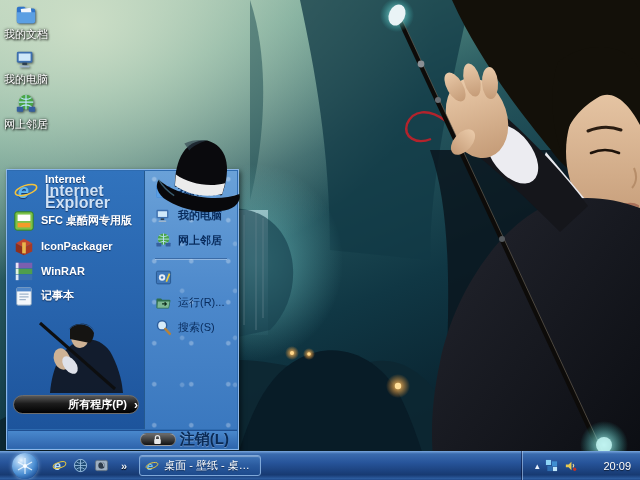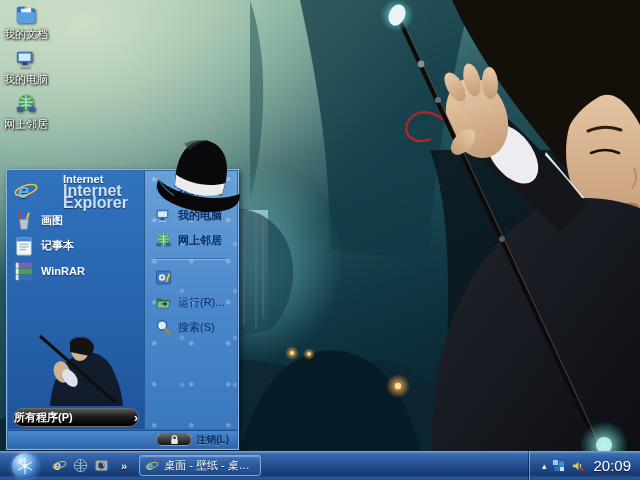--- a/index.html
+++ b/index.html
@@ -18,58 +18,58 @@
   .menu-left{width:136px;position:relative;display:flex;flex-direction:column;padding:3px 2px 2px 2px;
      background:linear-gradient(180deg,#3173bd 0%,#2763ac 55%,#1d549c 100%);}
   .menu-right{flex:1;position:relative;display:flex;flex-direction:column;padding:8px 2px 2px 2px;border-left:1px solid #24598f;color:#082b5c;
      background:linear-gradient(180deg,#6aa1d8 0%,#4c88cb 50%,#3a78bf 100%);
      background-image:radial-gradient(circle at 25% 20%,rgba(255,255,255,.28) 1.5px,transparent 3px),radial-gradient(circle at 70% 55%,rgba(255,255,255,.2) 1.5px,transparent 3px),linear-gradient(180deg,#6aa1d8 0%,#4c88cb 50%,#3a78bf 100%);
      background-size:37px 41px,53px 47px,100% 100%;}
   .mi{display:flex;align-items:center;gap:6px;height:25px;padding:1px 3px;color:#fff;font-weight:bold;font-size:11px;text-shadow:0 1px 1px rgba(0,0,20,.5);cursor:default;position:relative;z-index:2;}
   .mi .ico{width:22px;height:22px;flex:0 0 22px;}
   .mi.internet{height:34px;}
   .mi.internet .ico{width:26px;height:26px;flex-basis:26px;}
-  .mi .two{display:flex;flex-direction:column;line-height:12px;margin-left:18px;}
+  .mi .two{display:flex;flex-direction:column;line-height:12px;}
   .mi .sub{font-weight:bold;color:#cfe2f6;font-size:16px;}
   .menu-spacer{flex:1;position:relative;}
   .watermark{position:absolute;left:0;right:0;bottom:0;height:72px;opacity:.95;}
-  .all-programs{height:19px;margin:2px 3px 0 3px;border-radius:10px;border:1px solid #6d6d6d;display:flex;align-items:center;justify-content:space-between;gap:7px;
+  .all-programs{height:19px;margin:2px 3px 13px 3px;border-radius:10px;border:1px solid #6d6d6d;display:flex;align-items:center;justify-content:flex-end;gap:7px;
      background:linear-gradient(180deg,#585858 0%,#1c1c1c 45%,#000 100%);color:#fff;font-size:11px;font-weight:bold;cursor:default;position:relative;z-index:2;}
   .all-programs .arr{font-size:12px;color:#fff;}
   .ri{display:flex;align-items:center;gap:6px;height:23px;margin:0 2px 2px 2px;padding:1px 3px 1px 6px;font-size:11px;cursor:default;}
   .ri .ico{width:17px;height:17px;flex:0 0 17px;}
   .ri.bold{font-weight:bold;}
   .ri .sub-arr{margin-left:auto;font-size:9px;color:#0a3263;padding-right:2px;}
   .ri-divider{height:1px;margin:4px 8px 7px 8px;background:rgba(10,40,90,.35);box-shadow:0 1px 0 rgba(255,255,255,.35);}
   .menu-footer{position:absolute;left:1px;right:1px;bottom:1px;height:18px;border-top:1px solid #1f4f91;display:flex;align-items:center;justify-content:flex-end;gap:5px;padding:0 8px;
      background:linear-gradient(180deg,#4988cd 0%,#2f65ad 100%);}
   .footer-btn{display:flex;align-items:center;gap:4px;cursor:default;}
   .pill{width:36px;height:13px;border-radius:7px;display:flex;align-items:center;justify-content:center;border:1px solid rgba(255,255,255,.35);}
   .pill.dark{background:linear-gradient(180deg,#6a6a6a,#121212);}
   .pill.red{background:linear-gradient(180deg,#e0564a,#8d1d12);}
-  .footer-lbl{font-size:10px;font-weight:bold;color:#0a2a55;text-shadow:0 1px 0 rgba(255,255,255,.25);}
+  .footer-lbl{font-size:15px;font-weight:bold;color:#0a2a55;text-shadow:0 1px 0 rgba(255,255,255,.25);}
 
   
   .taskbar{position:absolute;left:0;right:0;bottom:0;height:29px;z-index:50;display:flex;align-items:center;
      background:linear-gradient(180deg,#7aa7dd 0%,#3a6bae 10%,#27549a 40%,#173a72 82%,#2d5da0 96%,#1c4484 100%);}
   .start-orb{width:26px;height:26px;margin-left:12px;border-radius:50%;position:relative;flex:0 0 26px;cursor:default;
      background:radial-gradient(circle at 35% 28%,#e8f4ff 0%,#9cc6ef 22%,#4c8fd3 55%,#1c4f97 82%,#0d2f63 100%);box-shadow:0 0 4px rgba(180,220,255,.6);}
   .start-orb svg{position:absolute;inset:3px;}
   .qlaunch{display:flex;align-items:center;gap:6px;margin-left:14px;}
   .qlaunch .qico{width:15px;height:15px;cursor:default;}
   .chevron{color:#e8f1fb;font-size:11px;font-weight:bold;margin-left:6px;cursor:default;text-shadow:0 1px 1px #000;}
   .task-btn{margin-left:12px;width:122px;height:21px;border-radius:3px;border:1px solid #7fa8d9;display:flex;align-items:center;gap:5px;padding:0 5px;cursor:default;
      background:linear-gradient(180deg,#3e74b8 0%,#2a5a9e 50%,#1d4a8c 100%);box-shadow:inset 0 1px 1px rgba(255,255,255,.35);}
   .task-btn .tico{width:14px;height:14px;flex:0 0 14px;}
   .task-btn .tlbl{font-size:11px;color:#fff;white-space:nowrap;overflow:hidden;text-overflow:ellipsis;text-shadow:0 1px 1px rgba(0,0,0,.5);}
   .tb-spacer{flex:1;}
   .tray{height:100%;display:flex;align-items:center;gap:6px;padding:0 9px 0 12px;border-left:1px solid rgba(190,215,245,.55);box-shadow:-1px 0 0 rgba(0,0,30,.45);}
   .tray-arrow{color:#eaf2fb;font-size:9px;cursor:default;}
   .tray-ico{width:13px;height:13px;cursor:default;}
-  .clock{font-size:15px;color:#fff;text-shadow:0 1px 1px rgba(0,0,0,.6);margin-left:3px;}
+  .clock{font-size:11px;color:#fff;text-shadow:0 1px 1px rgba(0,0,0,.6);margin-left:20px;}
 
   
   .hat{position:absolute;left:151px;top:133px;width:100px;height:86px;z-index:40;pointer-events:none;}
 </style>
 </head>
 <body>
 
 <div id="screen">
 
   <svg class="abs" style="left:0;top:0;" width="640" height="480" viewBox="0 0 640 480">
@@ -196,45 +196,53 @@
             <text x="5" y="22" font-size="22" font-weight="bold" font-style="italic" fill="#5db6f2">e</text>
             <ellipse cx="14" cy="13" rx="12" ry="5" fill="none" stroke="#f5c33b" stroke-width="1.6" transform="rotate(-18 14 13)"></ellipse>
           </svg>
           <span class="two">
             <span>Internet</span>
             <span class="sub">Internet Explorer</span>
           </span>
         </div>
         <div class="mi">
           <svg class="ico" viewBox="0 0 24 24">
-            <path d="M7,10 h10 l-1.4,11 h-7.2 Z" fill="#b9c4cf" stroke="#7c8894"></path>
-            <line x1="9" y1="10" x2="7" y2="2" stroke="#d23b2f" stroke-width="2"></line>
-            <line x1="12" y1="10" x2="12" y2="1.5" stroke="#2f6fd2" stroke-width="2"></line>
-            <line x1="15" y1="10" x2="17.5" y2="3" stroke="#e8c93f" stroke-width="2"></line>
-          </svg>
-          <span>画图</span>
+            <rect x="2" y="2" width="20" height="20" rx="2.5" fill="#7cc24a" stroke="#2d7d1f"></rect>
+            <rect x="5" y="5" width="14" height="7" fill="#fdfdfd"></rect>
+            <rect x="5" y="14" width="14" height="5" fill="#f59a2a"></rect>
+          </svg>
+          <span>SFC 桌酷网专用版</span>
         </div>
         <div class="mi">
           <svg class="ico" viewBox="0 0 24 24">
-            <rect x="4" y="3" width="16" height="19" rx="1.5" fill="#f5f8fb" stroke="#8aa4c0"></rect>
-            <rect x="4" y="3" width="16" height="4" fill="#4f86c8"></rect>
-            <path d="M7,10 h10 M7,13 h10 M7,16 h7" stroke="#9fb4cc" stroke-width="1.2"></path>
-          </svg>
-          <span>记事本</span>
+            <path d="M3,9 L12,4 L21,9 L12,14 Z" fill="#c1452e"></path>
+            <path d="M3,9 V18 L12,22 V14 Z" fill="#8e2f1d"></path>
+            <path d="M21,9 V18 L12,22 V14 Z" fill="#a83a24"></path>
+            <rect x="10" y="8" width="4" height="12" fill="#e8b64c" transform="rotate(0)"></rect>
+          </svg>
+          <span>IconPackager</span>
         </div>
         <div class="mi">
           <svg class="ico" viewBox="0 0 24 24">
             <rect x="3" y="3" width="18" height="6" fill="#7b5fb0"></rect>
               <rect x="3" y="3" width="3" height="6" fill="#e9e4f5"></rect>
             <rect x="3" y="9.5" width="18" height="6" fill="#4f9e4c"></rect>
               <rect x="3" y="9.5" width="3" height="6" fill="#e2f2e1"></rect>
             <rect x="3" y="16" width="18" height="6" fill="#3b6fae"></rect>
               <rect x="3" y="16" width="3" height="6" fill="#dfeaf6"></rect>
           </svg>
           <span>WinRAR</span>
+        </div>
+        <div class="mi">
+          <svg class="ico" viewBox="0 0 24 24">
+            <rect x="4" y="3" width="16" height="19" rx="1.5" fill="#f5f8fb" stroke="#8aa4c0"></rect>
+            <rect x="4" y="3" width="16" height="4" fill="#4f86c8"></rect>
+            <path d="M7,10 h10 M7,13 h10 M7,16 h7" stroke="#9fb4cc" stroke-width="1.2"></path>
+          </svg>
+          <span>记事本</span>
         </div>
 
         <div class="menu-spacer">
           <svg class="watermark" viewBox="0 0 130 72">
             <path d="M40,72 C42,48 50,30 65,22 C80,14 95,20 102,34 C110,50 112,62 113,72 Z" fill="#10121a" opacity="0.9"></path>
             <ellipse cx="70" cy="16" rx="9" ry="11" fill="#d8b795"></ellipse>
             <path d="M58,10 C62,2 80,0 84,10 C82,4 74,2 70,3 C64,3 60,6 58,10 Z" fill="#15100a"></path>
             <path d="M60,8 C66,1 80,2 84,12 C84,16 82,20 80,22 L60,18 Z" fill="#15100a"></path>
             <line x1="30" y1="2" x2="105" y2="68" stroke="#0c0a08" stroke-width="3"></line>
             <ellipse cx="52" cy="38" rx="8" ry="11" transform="rotate(-20 52 38)" fill="#d8b795"></ellipse>

